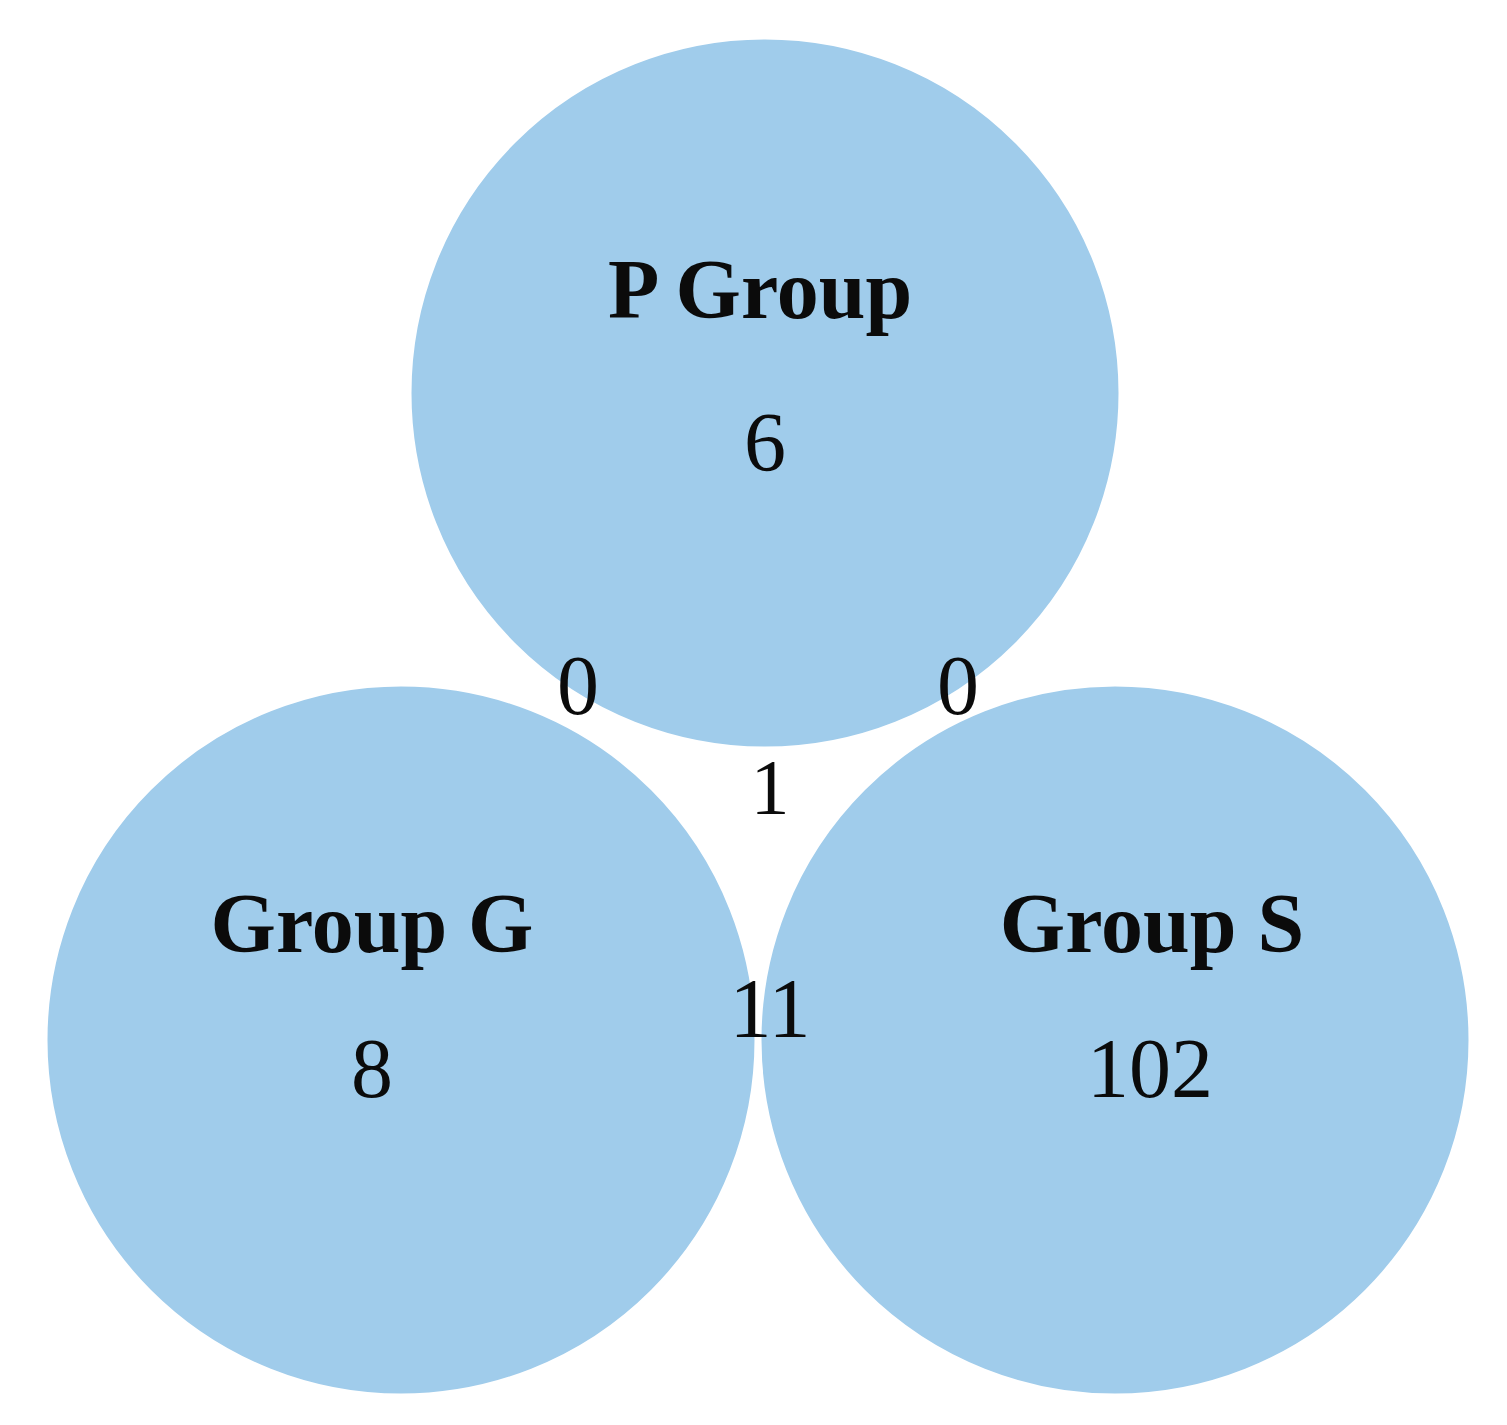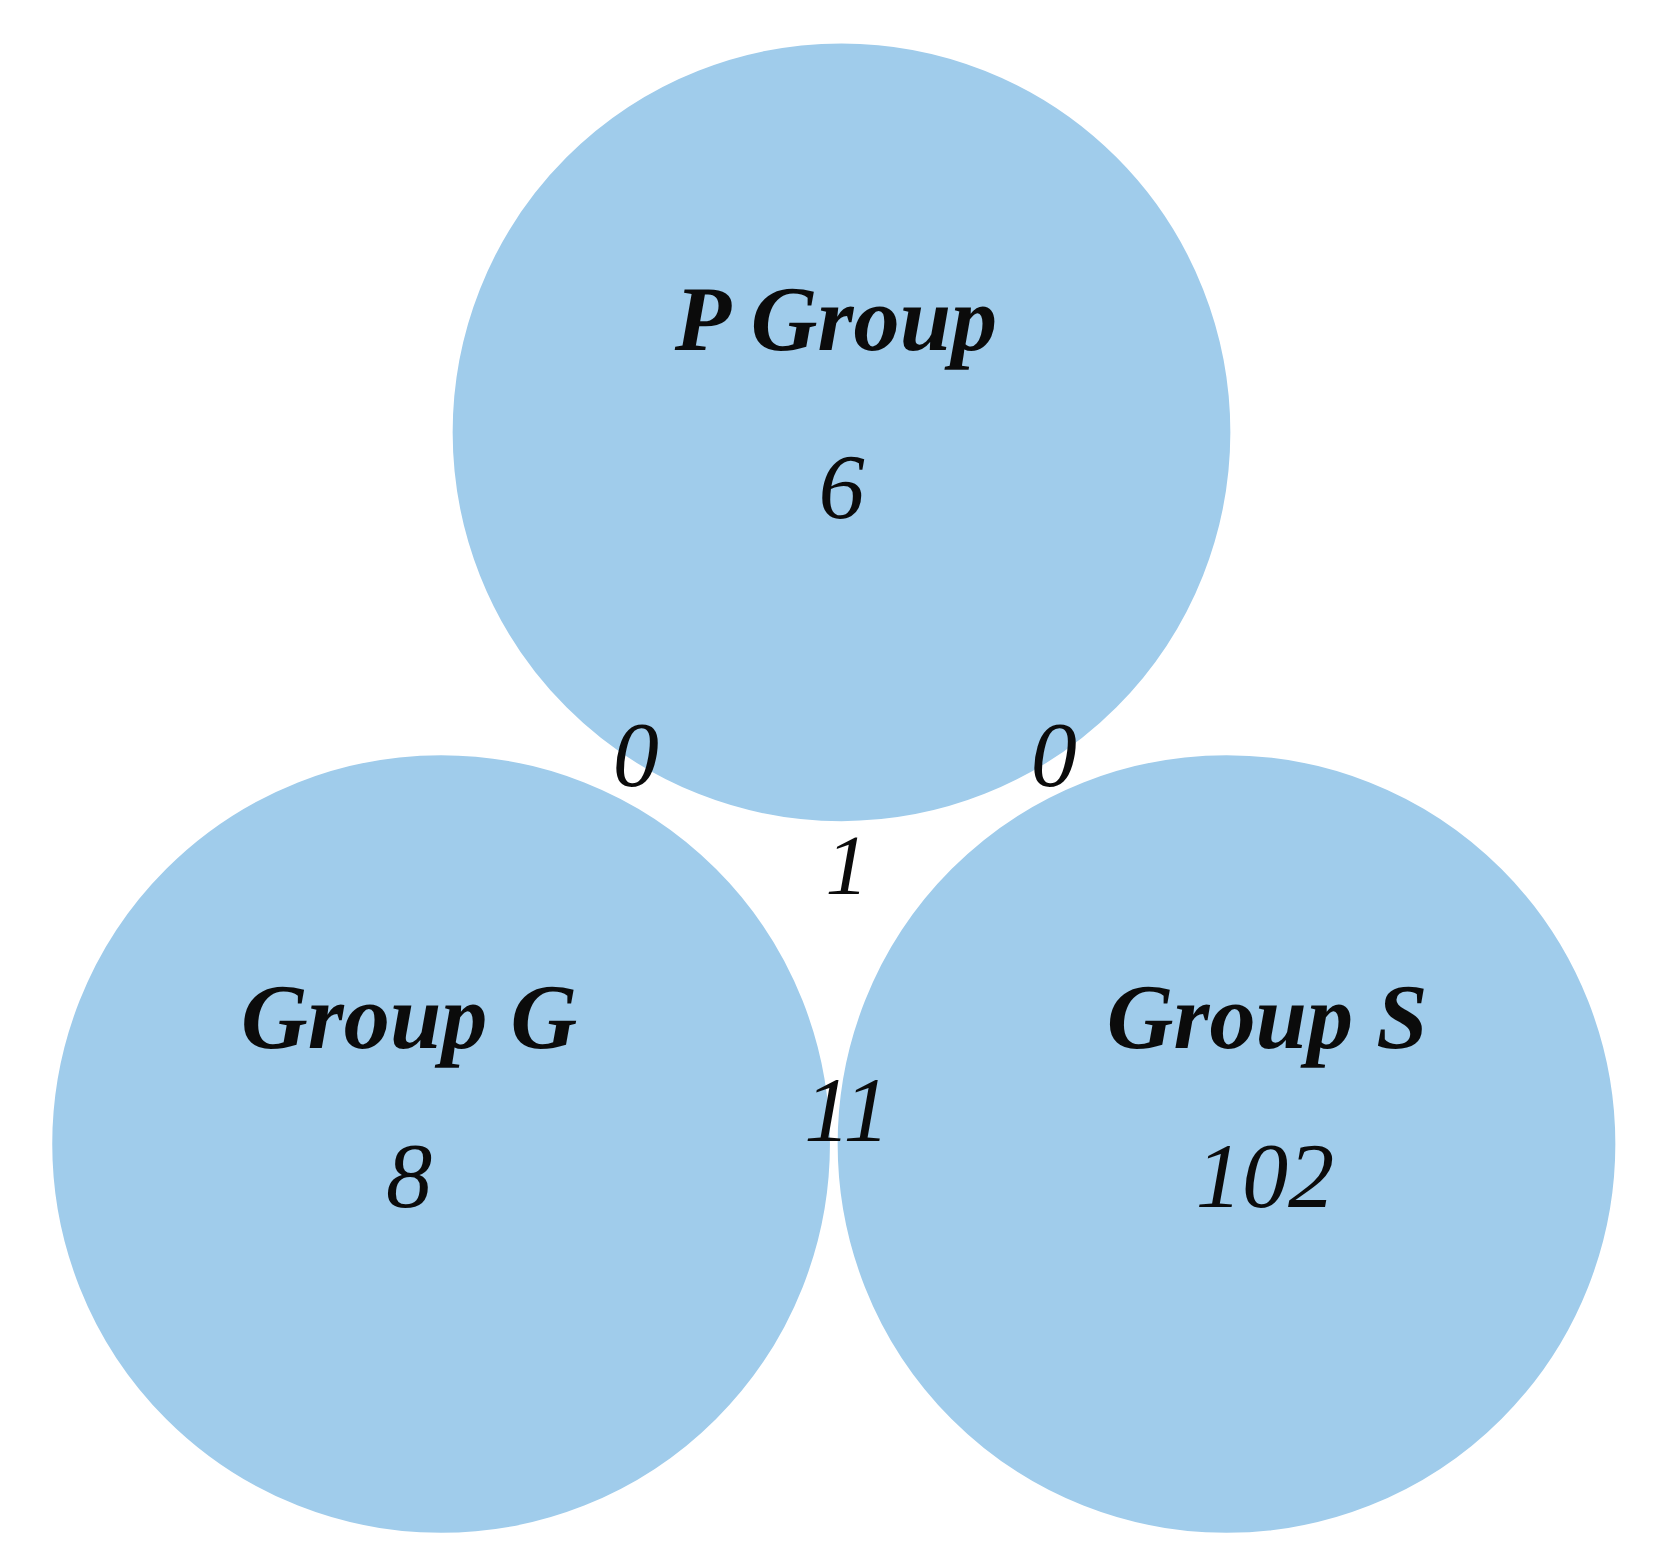--- a/index.html
+++ b/index.html
@@ -11,21 +11,20 @@
     width: 1507px;
     height: 1425px;
     font-family: "Liberation Serif", "DejaVu Serif", serif;
     overflow: hidden;
   }
   #venn-stage {
     position: relative;
     width: 1460px;
     height: 1425px;
     background: #ffffff;
-    font-style: italic;
   }
   #venn-svg {
     position: absolute;
     inset: 0;
     display: block;
   }
   .set-label {
     font-family: "Liberation Serif", "DejaVu Serif", serif;
     font-weight: bold;
     font-size: 84px;

